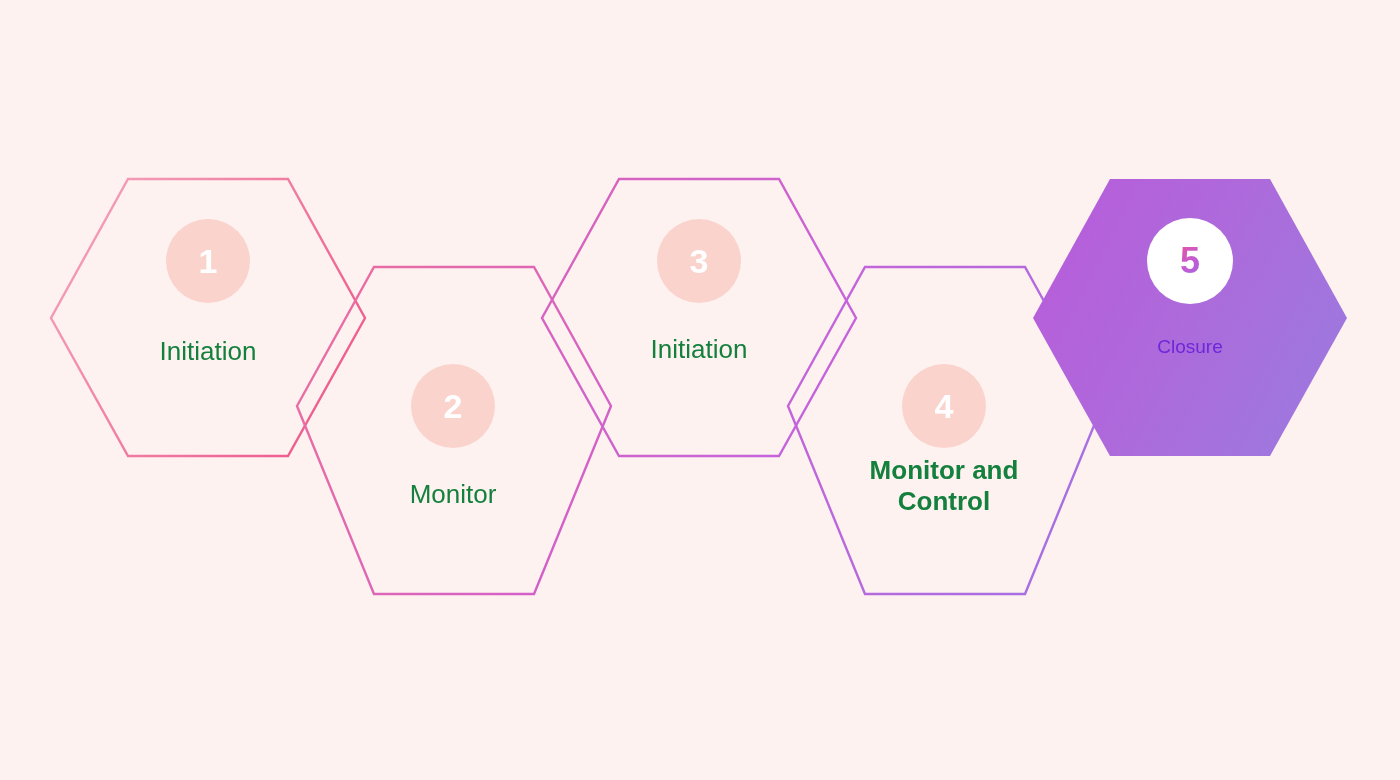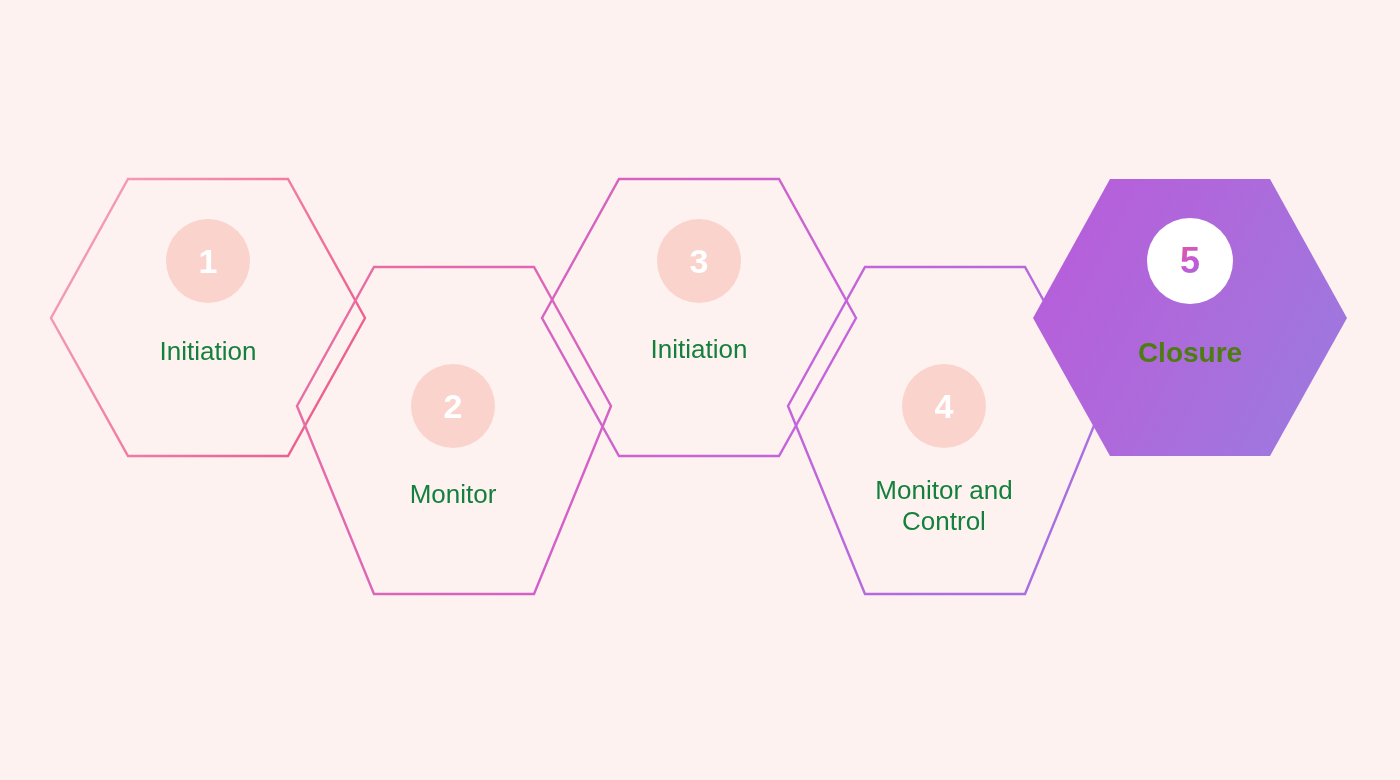--- a/index.html
+++ b/index.html
@@ -31,21 +31,21 @@
   }
   .hexlabel{
     position:absolute;
     text-align:center;
     color:#15803d;
     font-size:26px;
     line-height:1.18;
     font-weight:400;
     white-space:pre-line;
   }
-  .hexlabel.ondark{color:#4d7c0f;font-weight:bold;font-size:28px;}
+  .hexlabel.ondark{color:#6d28d9;font-weight:normal;font-size:19px;}
 </style>
 </head>
 <body style="background: rgb(253, 242, 240);">
 
 <div id="stage">
 
   <svg class="hexlayer" viewBox="0 0 1400 780">
     <defs>
       <linearGradient id="g1" x1="0" y1="0" x2="1" y2="0.55">
         <stop offset="0%" stop-color="#F4A7BE"></stop>
@@ -99,21 +99,21 @@
     <div class="badge" style="left:657px;top:219px;">
       <span class="num">3</span>
     </div>
     <div class="hexlabel" style="left:549px;top:334px;width:300px;">Initiation</div>
   </div>
 
   <div class="hexnode">
     <div class="badge" style="left:902px;top:364px;">
       <span class="num">4</span>
     </div>
-    <div class="hexlabel" style="left:794px;top:475px;width:300px;">Monitor and
+    <div class="hexlabel" style="left:794px;top:455px;width:300px;font-weight:bold;">Monitor and
 Control</div>
   </div>
 
   <div class="hexnode">
     <div class="badge filled" style="left:1147px;top:218px;">
       <span class="num">5</span>
     </div>
     <div class="hexlabel ondark" style="left:1040px;top:336px;width:300px;">Closure</div>
   </div>
 

